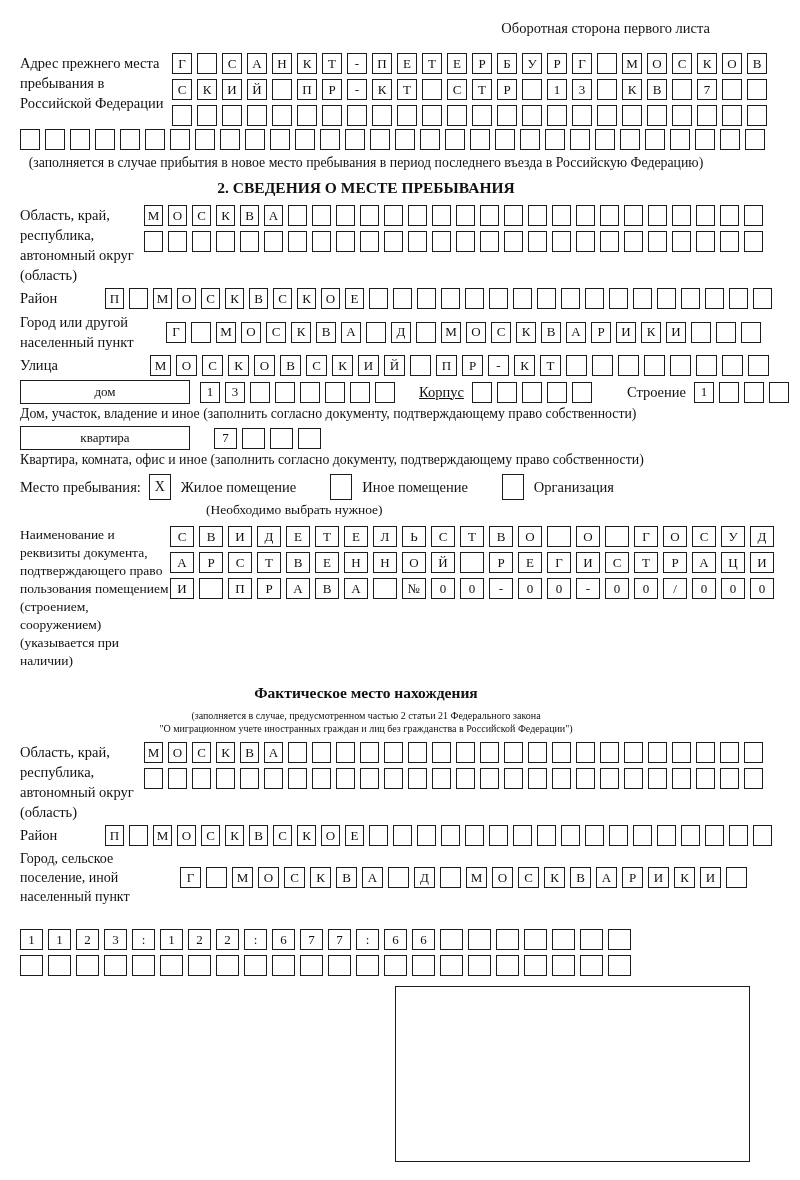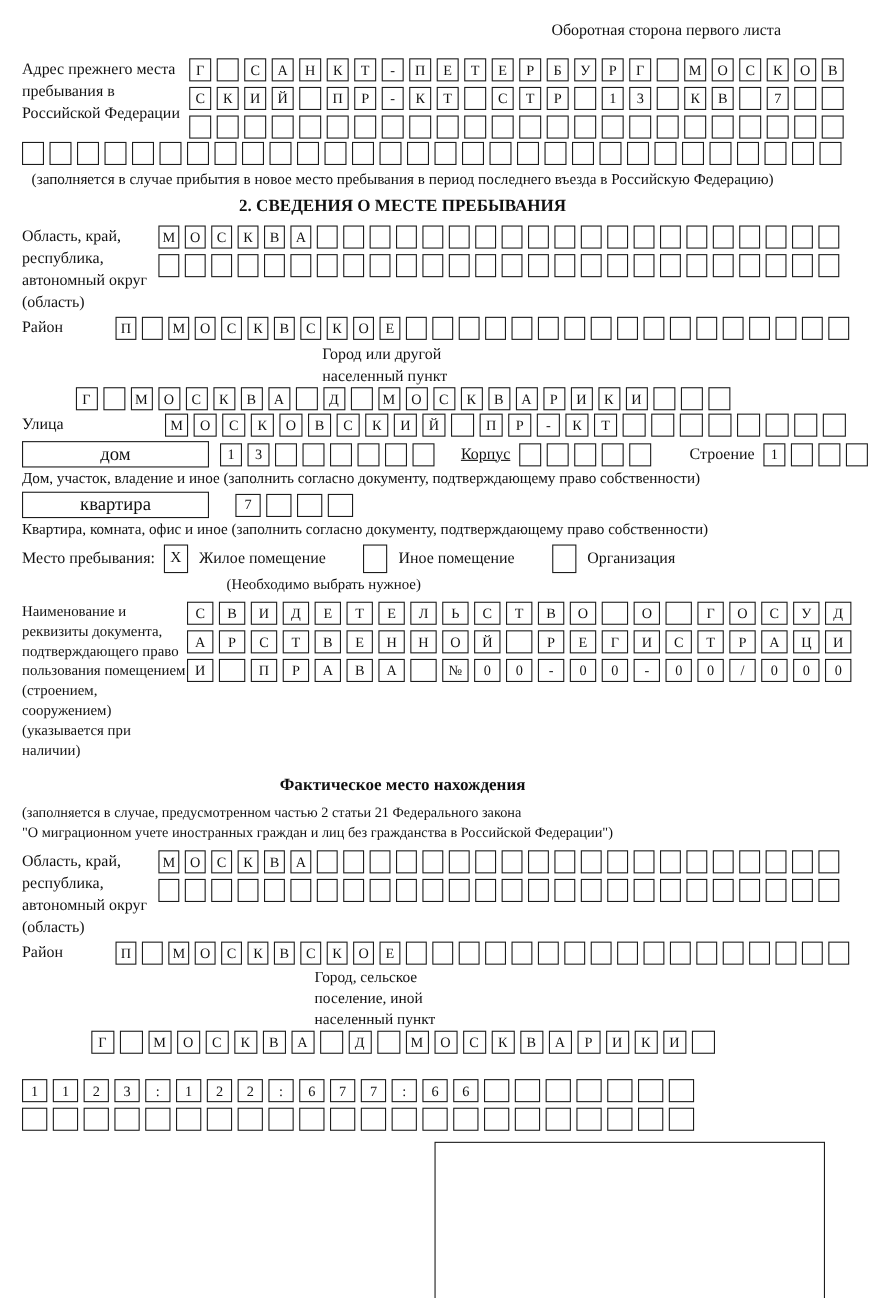--- a/index.html
+++ b/index.html
@@ -7,21 +7,21 @@
   body {
     width:800px; height:1180px; overflow:hidden;
     background:#ffffff; color:#111;
     font-family:"Liberation Serif", serif;
   }
   .page { width:716px; height:1180px; padding:10px 4px 0 20px; }
 
   .header-note { text-align:right; font-size:14.5px; margin:10px 2px 16px 0; }
 
   .field { display:flex; align-items:flex-start; margin-bottom:3px; }
-  .field.vcenter { align-items:center;flex-direction:column; }
+  .field.vcenter { align-items:center; }
   .field-label { font-size:14.5px; line-height:20px; flex-shrink:0; }
 
   .lw152{ width:152px; } .lw124{ width:124px; } .lw85{ width:85px; }
   .lw146{ width:146px; } .lw130{ width:130px; } .lw150{ width:150px; font-size:13.5px; line-height:18px; }
   .lw160{ width:160px; font-size:14px; line-height:19px; } .lw148{ width:148px; font-size:14px; line-height:19px; }
 
   .cells-col { display:flex; flex-direction:column; gap:5px; }
   .cells-row { display:flex; gap:5px; }
   .cell {
     width:20px; height:21px; flex-shrink:0;
@@ -34,35 +34,35 @@
   .cw23 .cell { width:23px; }
   .cw24 .cell { width:24px; }
 
   .note-center { text-align:center; font-size:13.8px; margin:5px 0 8px 0; }
   .section-title { text-align:center; font-weight:bold; font-size:15.5px; margin:8px 0 8px 0; }
 
   .house-row, .apt-row { display:flex; align-items:center; margin:4px 0 2px 0; }
   .box-label {
     width:170px; height:24px; border:1.6px solid #1c1c1c;
     display:flex; align-items:center; justify-content:center;
-    font-size:17px; flex-shrink:0;
+    font-size:13px; flex-shrink:0;
   }
   .inline-label { font-size:14.5px; margin:0 8px; }
   .gap10 { width:10px; flex-shrink:0; } .gap24 { width:24px; flex-shrink:0; }
 
   .stay-row { display:flex; align-items:center; margin:6px 0 2px 0; font-size:14.5px; }
   .checkbox {
     width:22px; height:26px; border:1.6px solid #1c1c1c;
     display:flex; align-items:center; justify-content:center;
     font-size:14px; margin:0 10px 0 8px; flex-shrink:0;
   }
   .stay-gap { width:26px; }
   .stay-note { font-size:13.5px; margin:2px 0 8px 186px; }
 
-  .sub-note { font-size:13px; margin:2px 0; }
+  .sub-note { text-align:center; font-size:10px; margin:2px 0; }
   .mark-box { width:355px; height:176px; border:1.7px solid #1c1c1c; margin:10px 0 0 375px; }
 </style>
 </head>
 <body>
 
 <div class="page">
 
   <div class="header-note">Оборотная сторона первого листа</div>
 
   <div class="field">

